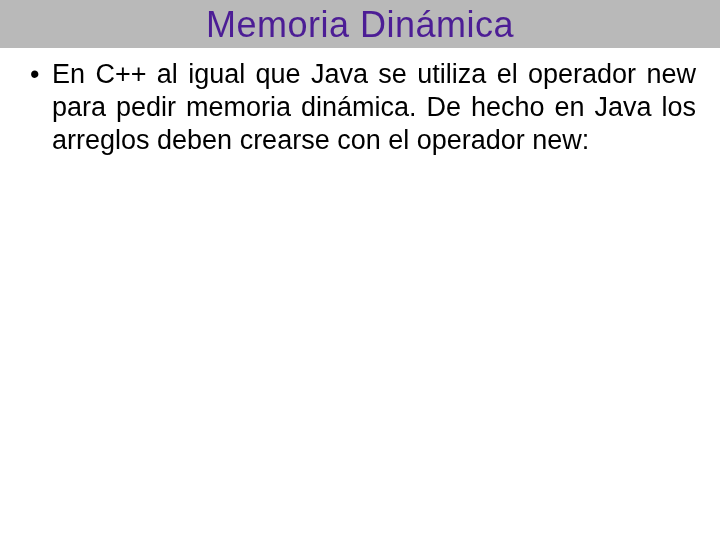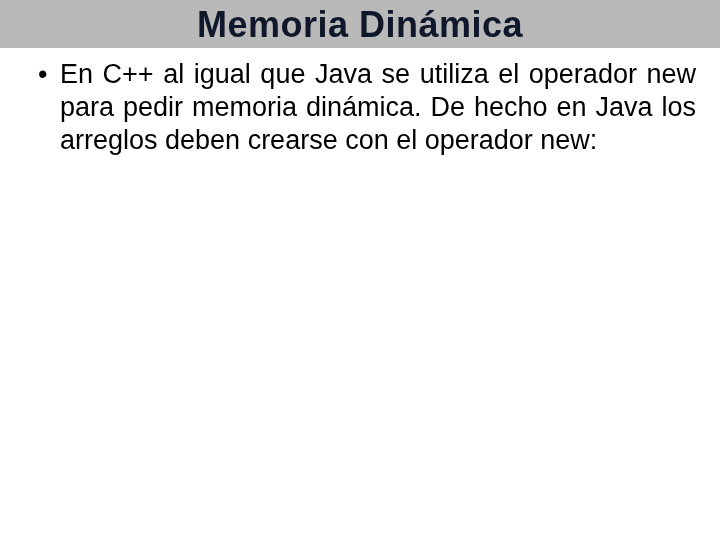--- a/index.html
+++ b/index.html
@@ -1,18 +1,18 @@
 <!DOCTYPE html>
 <html><head>
 <meta charset="utf-8">
 <style>
   html,body{margin:0;padding:0;width:720px;height:540px;background:#fff;font-family:Arial,Helvetica,sans-serif;}
   .title-bar{background:#b9b9b9;text-align:center;padding:4px 0 2px 0;}
-  .title-main{font-size:36px;font-weight:700;color:#0f172a;letter-spacing:.5px;}
-  .content{padding:10px 24px 0 34px;}
+  .title-main{font-size:36px;font-weight:400;color:#4c1d95;letter-spacing:.5px;}
+  .content{padding:10px 24px 0 26px;}
   ul{list-style:none;margin:0;padding:0;}
   li{position:relative;padding-left:26px;font-size:27px;line-height:1.22;color:#000;margin-bottom:6px;}
   li::before{content:"•";position:absolute;left:4px;top:0;color:#000;font-size:27px;}
   .justify{text-align:justify;}
   .gap{height:52px;}
 </style>
 </head>
 <body>
 
 <div class="title-bar">

